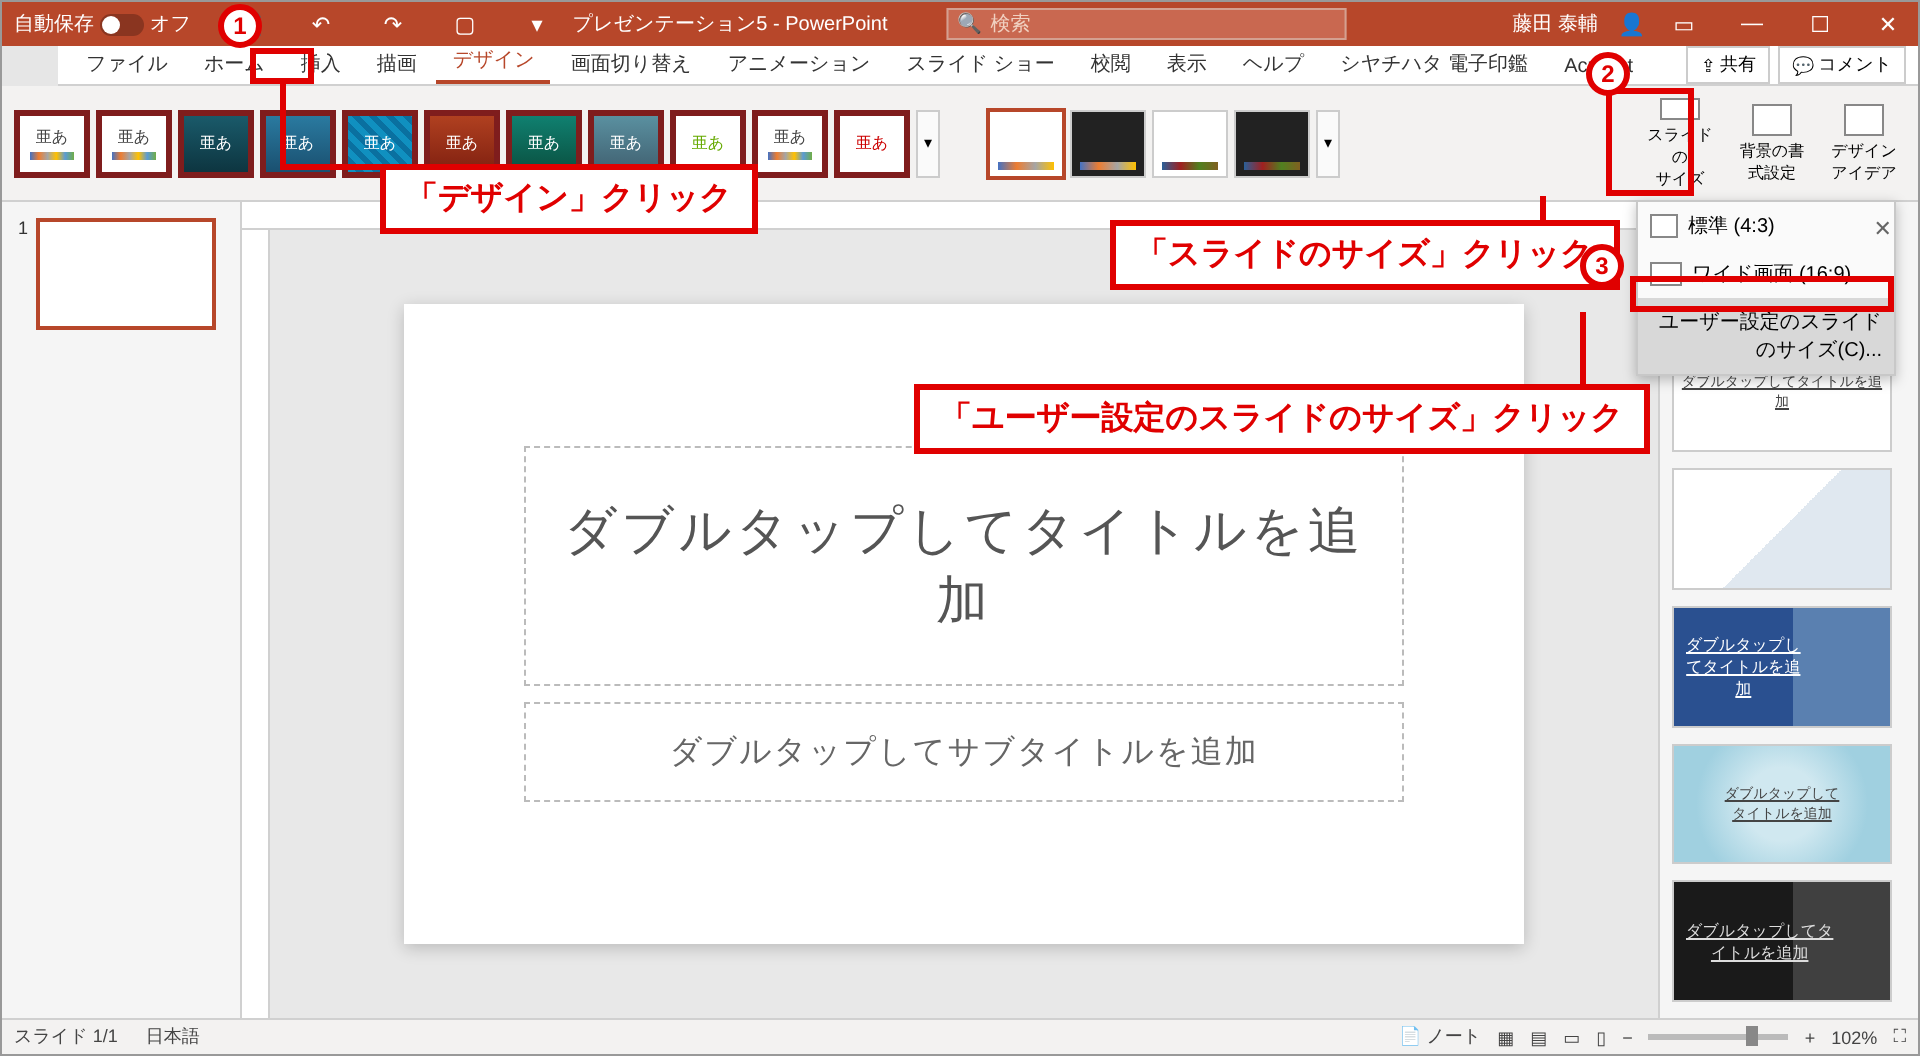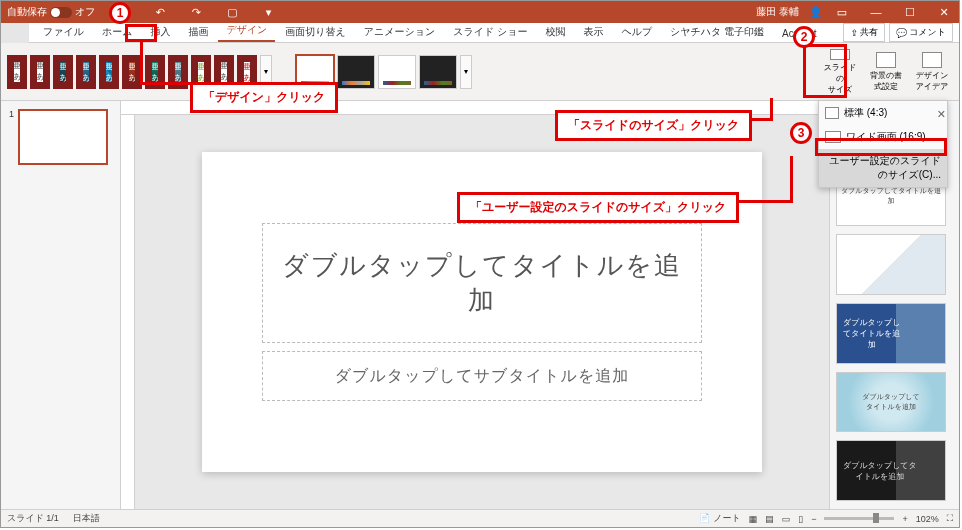--- a/index.html
+++ b/index.html
@@ -16,21 +16,21 @@
 .titlebar-right { margin-left: auto; display: flex; align-items: center; gap: 4px; padding-right: 0; }
 .user-name { font-size: 10px; margin-right: 6px; }
 .winbtn { width: 30px; height: 22px; display: flex; align-items: center; justify-content: center; font-size: 11px; }
 .ribbon-tabs { height: 20px; background: #fff; display: flex; align-items: flex-end; padding-left: 6px; font-size: 10px; gap: 2px; border-bottom: 1px solid #d0d0d0; margin-left: 28px; }
 .rtab { padding: 3px 8px; color: #333; cursor: pointer; }
 .rtab.active { border-bottom: 2px solid #b7472a; color: #b7472a; }
 .ribbon-right-btns { margin-left: auto; display: flex; align-items: center; gap: 4px; padding-right: 6px; }
 .share-btn, .comment-btn { font-size: 9px; padding: 2px 6px; border: 1px solid #ccc; display: flex; align-items: center; gap: 2px; }
 .ribbon-body { height: 58px; background: #f3f2f1; display: flex; align-items: center; padding: 4px 6px; gap: 4px; border-bottom: 1px solid #d0d0d0; position: relative; }
 .theme-gallery { display: flex; gap: 3px; }
-.theme-tile { width: 20px; height: 34px; border: 7px solid #7f1d1d; display: flex; align-items: center; justify-content: flex-end; font-size: 8px; color: #444; overflow: hidden; }
+.theme-tile { width: 38px; height: 34px; border: 3px solid #7f1d1d; display: flex; align-items: center; justify-content: flex-end; font-size: 8px; color: #444; overflow: hidden; }
 .theme-tile.t0 { background: #fff; }
 .theme-tile.t1 { background: linear-gradient(#1a5a6a,#0d3540); color: #fff; }
 .theme-tile.t2 { background: linear-gradient(#2a7aa0,#1a5070); color: #fff; }
 .theme-tile.t3 { background: repeating-linear-gradient(45deg,#1090c0,#1090c0 3px,#0a70a0 3px,#0a70a0 6px); color: #fff; }
 .theme-tile.t4 { background: linear-gradient(#b04020,#802010); color: #fff; }
 .theme-tile.t5 { background: linear-gradient(#108070,#0a5040); color: #fff; }
 .theme-tile.t6 { background: linear-gradient(#5a90a0,#406070); color: #fff; }
 .theme-tile.t7 { background: #fff; color: #6a0; }
 .theme-tile.t8 { background: #fff; }
 .theme-tile.t9 { background: #fff; color: #c00; }
@@ -58,58 +58,65 @@
 .editor { flex: 1; display: flex; flex-direction: column; position: relative; }
 .ruler-h { height: 14px; background: #fff; border-bottom: 1px solid #d0d0d0; }
 .editor-body { flex: 1; display: flex; }
 .ruler-v { width: 14px; background: #fff; border-right: 1px solid #d0d0d0; }
 .canvas-area { flex: 1; background: #e8e8e8; display: flex; align-items: center; justify-content: center; padding: 20px; }
 .slide { width: 560px; height: 320px; background: #fff; box-shadow: 0 2px 8px rgba(0,0,0,0.2); display: flex; flex-direction: column; align-items: center; justify-content: center; gap: 8px; }
 .title-box { width: 440px; height: 120px; border: 1px dashed #bbb; display: flex; align-items: center; justify-content: center; font-size: 26px; color: #555; text-align: center; padding: 10px; letter-spacing: 2px; }
 .subtitle-box { width: 440px; height: 50px; border: 1px dashed #bbb; display: flex; align-items: center; justify-content: center; font-size: 16px; color: #666; letter-spacing: 1px; }
 .design-ideas { width: 130px; background: #f5f5f5; border-left: 1px solid #d0d0d0; display: flex; flex-direction: column; }
 .design-ideas-body { flex: 1; padding: 8px 6px; display: flex; flex-direction: column; gap: 8px; overflow: hidden; }
-.idea-tile { width: 110px; height: 62px; border: 1px solid #ccc; background: #fff; font-size: 7px; display: flex; align-items: center; justify-content: center; color: #444; text-align: center; padding: 3px; }
+.idea-tile { width: 110px; height: 62px; border: 1px solid #ccc; background: #fff; font-size: 7px; display: flex; align-items: center; justify-content: center; color: #444; text-align: center; padding: 3px; text-decoration: underline; }
 .idea-tile.i1 { background: linear-gradient(135deg,#fff 50%,#e0e8f0 50%); }
 .idea-tile.i2 { background: linear-gradient(to right,#2a5090 55%,#5a80b0 55%); color: #fff; justify-content: flex-start; padding-left: 6px; font-size: 8px; }
 .idea-tile.i3 { background: radial-gradient(circle,#d0e8f0 30%,#a0d0e0 70%); }
 .idea-tile.i4 { background: linear-gradient(to right,#1a1a1a 55%,#404040 55%); color: #ddd; justify-content: flex-start; padding-left: 6px; font-size: 8px; }
 .statusbar { height: 18px; background: #f3f2f1; border-top: 1px solid #d0d0d0; display: flex; align-items: center; font-size: 9px; color: #444; padding: 0 6px; gap: 14px; }
 .statusbar .right { margin-left: auto; display: flex; align-items: center; gap: 8px; }
 .zoom-slider { width: 70px; height: 3px; background: #bbb; position: relative; }
 .zoom-slider::after { content: ""; position: absolute; width: 6px; height: 10px; background: #888; left: 70%; top: -4px; }
 
 .size-menu { position: absolute; right: 14px; top: 100px; width: 130px; background: #fafafa; border: 1px solid #c8c8c8; box-shadow: 0 2px 6px rgba(0,0,0,0.25); font-size: 10px; z-index: 50; text-align: right; }
 .size-menu-item { padding: 5px 6px; display: flex; align-items: center; gap: 5px; }
 .size-menu-item.hl { background: #d8d8d8; }
 .size-menu-item .mi-icon { width: 16px; height: 12px; border: 1px solid #888; background: #fff; }
 .close-ideas { position: absolute; right: 16px; top: 108px; font-size: 11px; color: #666; z-index: 51; }
 
 .callout-badge { position: absolute; width: 22px; height: 22px; border-radius: 50%; background: #fff; border: 3px solid #e00000; color: #e00000; font-weight: bold; font-size: 12px; display: flex; align-items: center; justify-content: center; z-index: 100; }
-.callout-box { position: absolute; background: #fff; border: 3px solid #e00000; color: #e00000; font-weight: bold; font-size: 12px; padding: 4px 10px; z-index: 90; }
+.callout-box { position: absolute; background: #fff; border: 3px solid #e00000; color: #e00000; font-weight: bold; font-size: 16px; padding: 4px 10px; z-index: 90; }
 .callout-line { position: absolute; background: #e00000; z-index: 80; }
 .highlight-rect { position: absolute; border: 3px solid #e00000; z-index: 85; pointer-events: none; }
 </style>
 </head>
 <body>
 
 <div class="app">
 
   <div class="titlebar">
     <div class="titlebar-left">
       <div class="autosave">
         <span>自動保存</span>
         <div class="autosave-toggle"></div>
         <span>オフ</span>
       </div>
       <div class="tb-icon">💾</div>
       <div class="tb-icon">↶</div>
       <div class="tb-icon">↷</div>
       <div class="tb-icon">▢</div>
       <div class="tb-icon">▾</div>
+    </div>
+    <div class="titlebar-center">
+      <span>プレゼンテーション5 - PowerPoint</span>
+      <div class="search-box">
+        <span>🔍</span>
+        <span>検索</span>
+      </div>
     </div>
     <div class="titlebar-right">
       <span class="user-name">藤田 泰輔</span>
       <div class="tb-icon">👤</div>
       <div class="winbtn">▭</div>
       <div class="winbtn">—</div>
       <div class="winbtn">☐</div>
       <div class="winbtn">✕</div>
     </div>
   </div>

